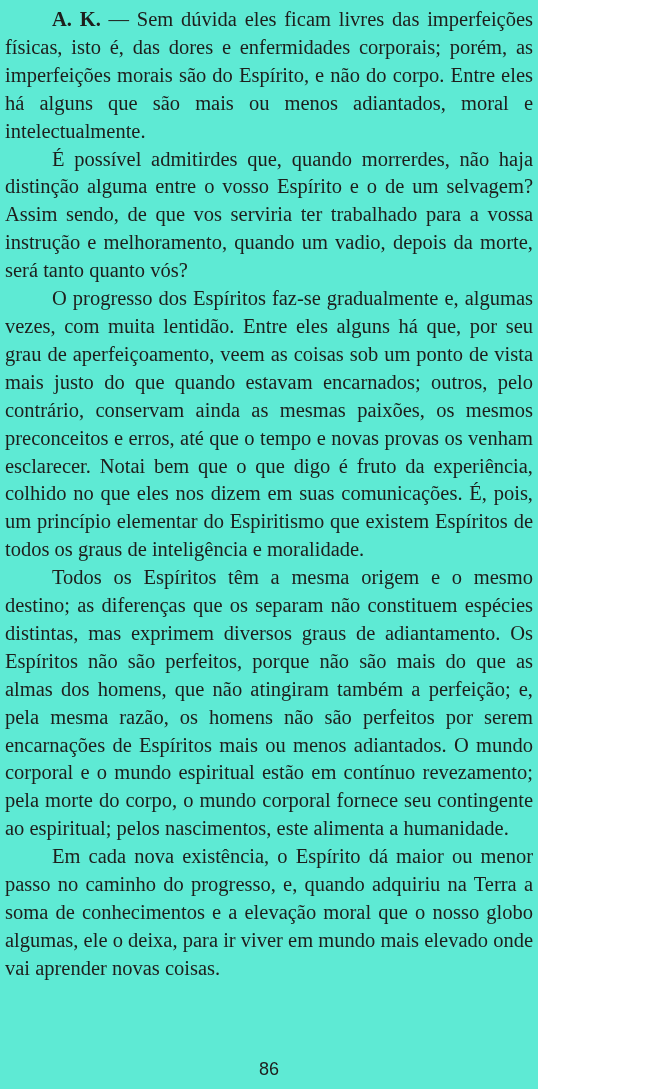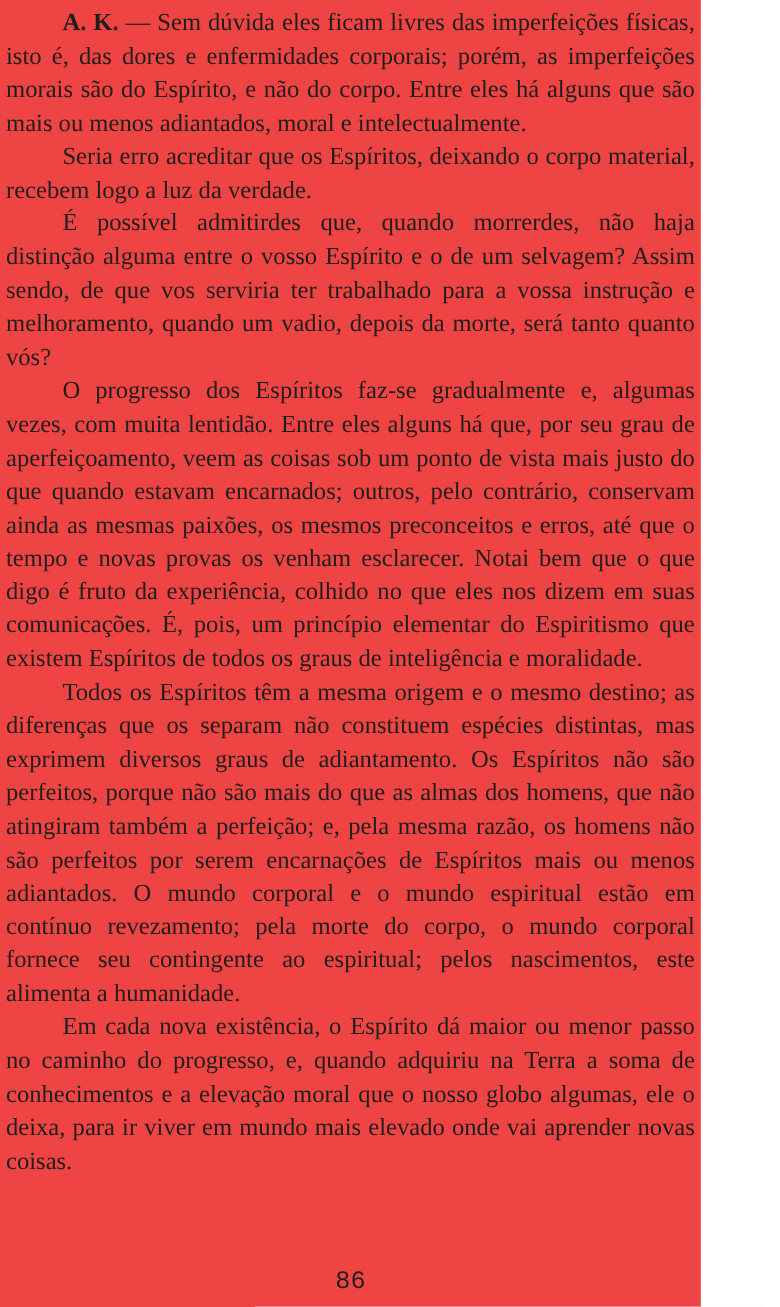--- a/index.html
+++ b/index.html
@@ -2,23 +2,23 @@
 <html lang="pt"><head>
 <meta charset="utf-8">
 <style>
   html, body {
     margin: 0;
     padding: 0;
     background: #ffffff;
   }
   .page {
     position: relative;
-    width: 584px;
+    width: 538px;
     height: 1089px;
-    background: #ef4444;
+    background: #5eead4;
     overflow: hidden;
   }
   .text-block {
     position: absolute;
     top: 6px;
     left: 5px;
     right: 5px;
     font-family: "Liberation Serif", "DejaVu Serif", serif;
     font-size: 20.5px;
     line-height: 27.9px;
@@ -32,32 +32,31 @@
   }
   .speaker {
     font-weight: 700;
   }
   .folio {
     position: absolute;
     top: 1056px;
     left: 0;
     width: 100%;
     text-align: center;
-    font-family: Liberation Mono, monospace;
-    font-size: 21px;
+    font-family: Liberation Sans, sans-serif;
+    font-size: 18px;
     line-height: 26px;
     color: #1e1e1c;
   }
 </style>
 </head>
 <body>
 
 <div class="page">
   <div class="text-block">
       <p class="para"><strong class="speaker">A. K.</strong><span> — </span><span>Sem dúvida eles ficam livres das imperfeições físicas, isto é, das dores e enfermidades corporais; porém, as imperfeições morais são do Espírito, e não do corpo. Entre eles há alguns que são mais ou menos adiantados, moral e intelectualmente.</span></p>
-      <p class="para"><span>Seria erro acreditar que os Espíritos, deixando o corpo material, recebem logo a luz da verdade.</span></p>
       <p class="para"><span>É possível admitirdes que, quando morrerdes, não haja distinção alguma entre o vosso Espírito e o de um selvagem? Assim sendo, de que vos serviria ter trabalhado para a vossa instrução e melhoramento, quando um vadio, depois da morte, será tanto quanto vós?</span></p>
       <p class="para"><span>O progresso dos Espíritos faz-se gradualmente e, algumas vezes, com muita lentidão. Entre eles alguns há que, por seu grau de aperfeiçoamento, veem as coisas sob um ponto de vista mais justo do que quando estavam encarnados; outros, pelo contrário, conservam ainda as mesmas paixões, os mesmos preconceitos e erros, até que o tempo e novas provas os venham esclarecer. Notai bem que o que digo é fruto da experiência, colhido no que eles nos dizem em suas comunicações. É, pois, um princípio elementar do Espiritismo que existem Espíritos de todos os graus de inteligência e moralidade.</span></p>
       <p class="para"><span>Todos os Espíritos têm a mesma origem e o mesmo destino; as diferenças que os separam não constituem espécies distintas, mas exprimem diversos graus de adiantamento. Os Espíritos não são perfeitos, porque não são mais do que as almas dos homens, que não atingiram também a perfeição; e, pela mesma razão, os homens não são perfeitos por serem encarnações de Espíritos mais ou menos adiantados. O mundo corporal e o mundo espiritual estão em contínuo revezamento; pela morte do corpo, o mundo corporal fornece seu contingente ao espiritual; pelos nascimentos, este alimenta a humanidade.</span></p>
       <p class="para"><span>Em cada nova existência, o Espírito dá maior ou menor passo no caminho do progresso, e, quando adquiriu na Terra a soma de conhecimentos e a elevação moral que o nosso globo algumas, ele o deixa, para ir viver em mundo mais elevado onde vai aprender novas coisas.</span></p>
     </div>
   <div class="folio">86</div>
 </div>
 
 </body></html>

